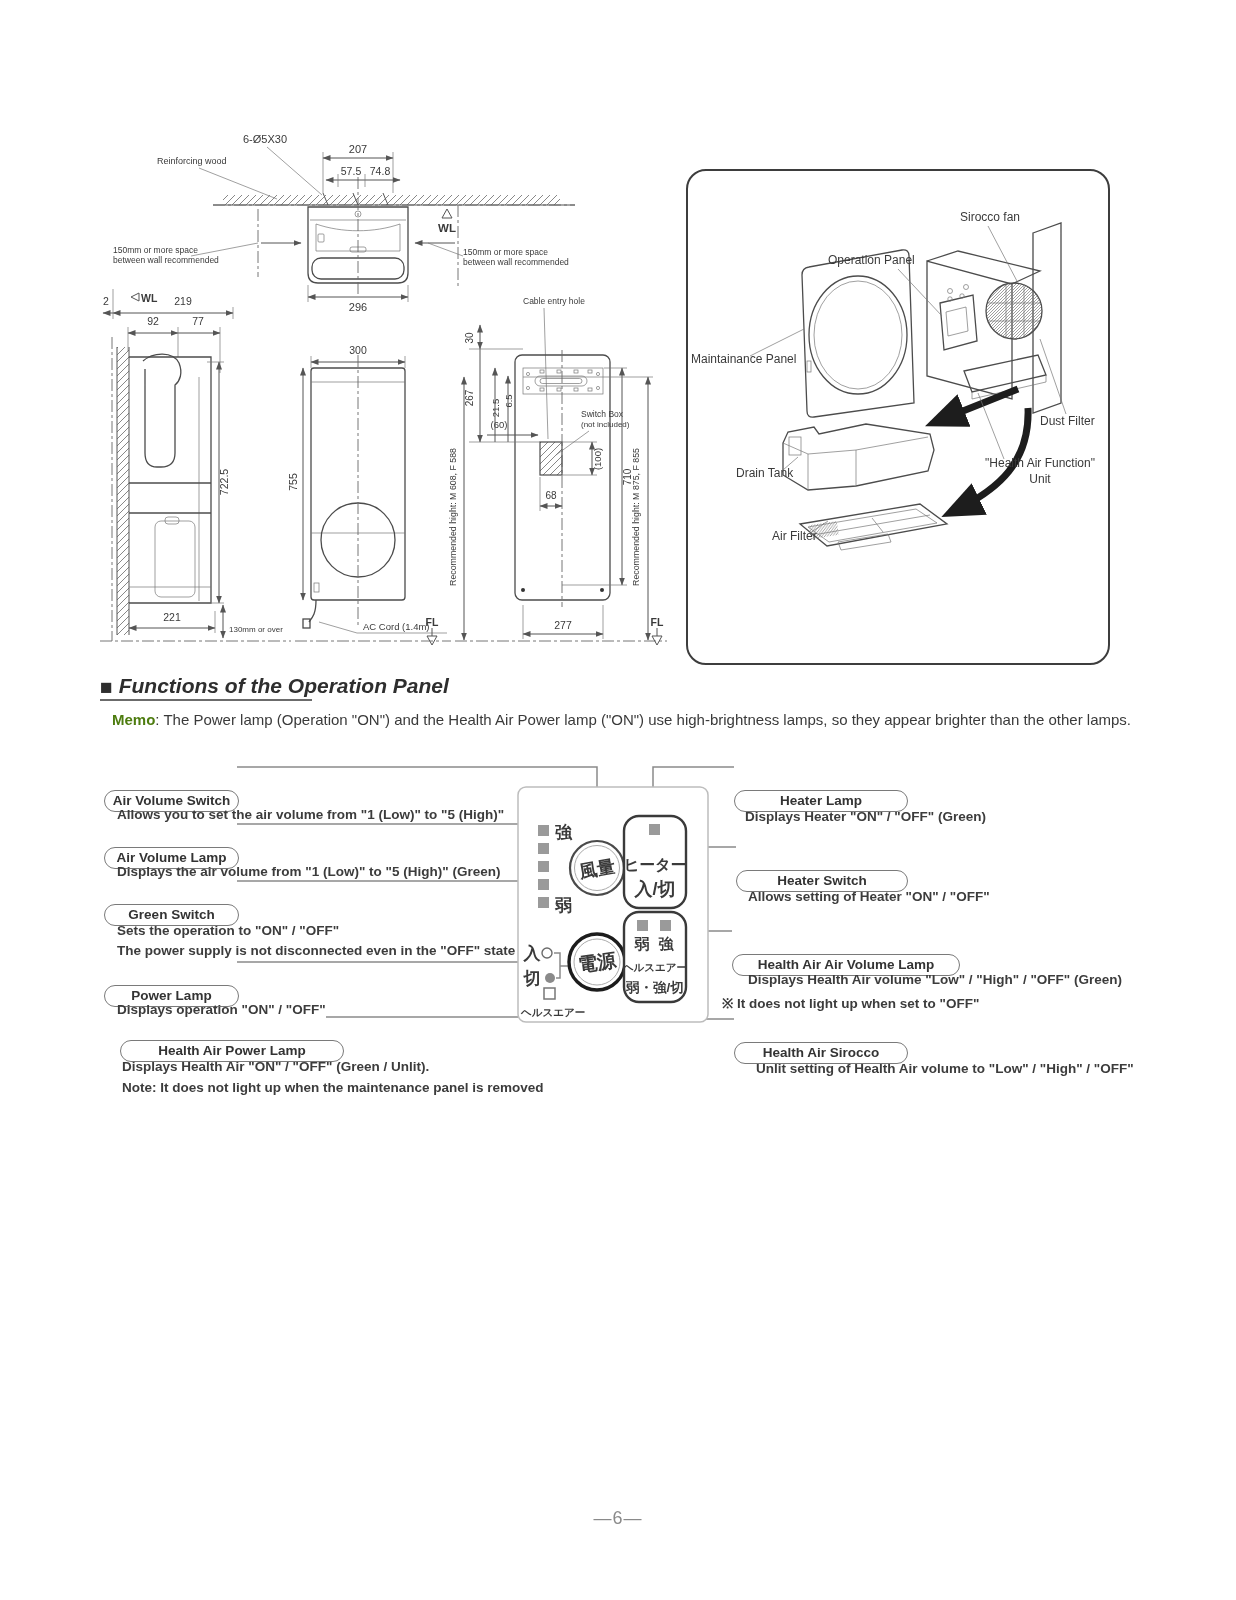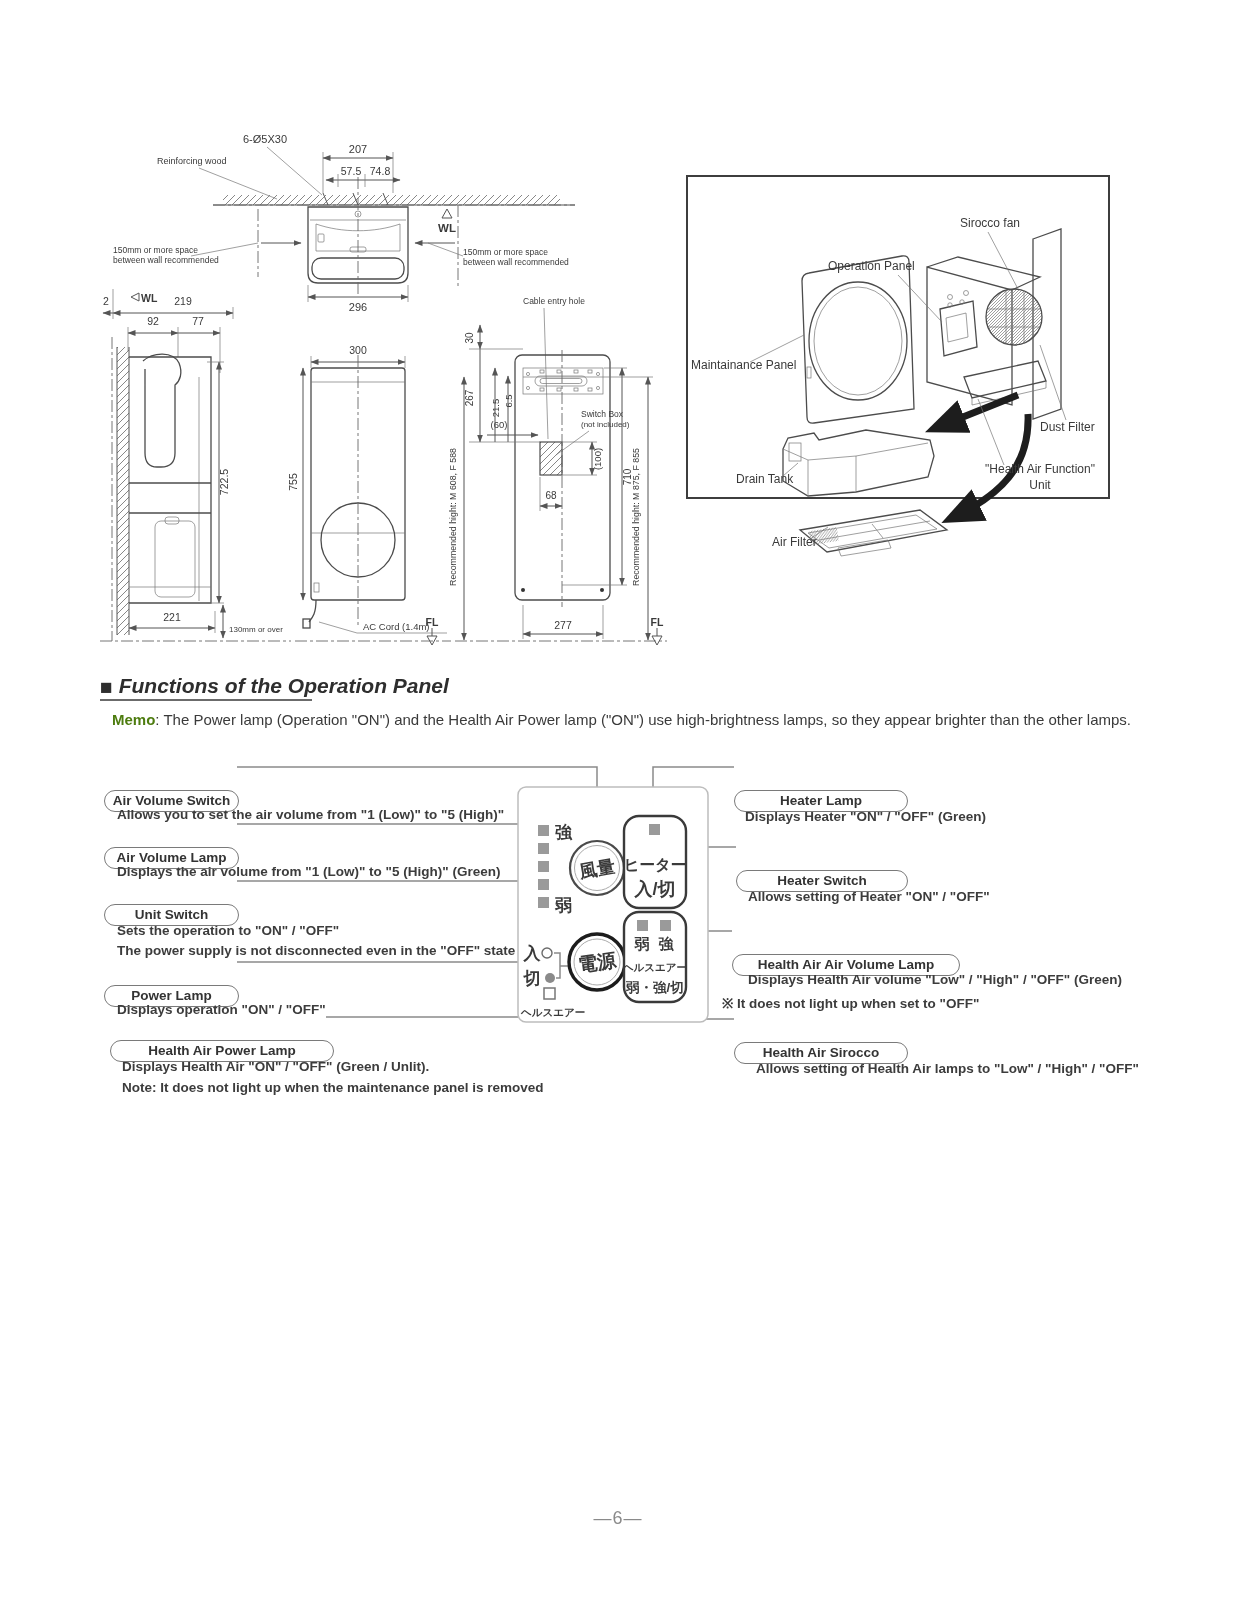--- a/index.html
+++ b/index.html
@@ -9,21 +9,21 @@
   .title{left:103px;top:40px;font-size:44px;font-weight:bold;color:#272727;letter-spacing:-1px;}
   .section-header{left:100px;top:674px;font-size:21px;font-weight:bold;color:#2e2e2e;font-style:italic;}
   .section-header .sq{display:inline-block;transform:translateY(1px);margin-right:6px;}
   .section-header::after{content:'';position:absolute;left:0;bottom:-3px;width:212px;height:2px;background:#6b6b6b;}
   .memo{left:112px;top:711px;font-size:15px;color:#3a3a3a;width:1030px;white-space:nowrap;}
   .memo b{color:#4d7c0f;}
   .pill{border:1.7px solid #7a7a7a;border-radius:12px;background:#fff;height:20px;line-height:20px;
         text-align:center;font-size:13.5px;font-weight:bold;color:#333;z-index:5;margin-top:33px;}
   .desc{font-size:13.5px;font-weight:bold;color:#3c3c3c;white-space:nowrap;z-index:5;margin-top:25px;}
   .pagenum{left:0;top:1508px;width:100%;text-align:center;font-size:18px;color:#8a8a8a;letter-spacing:1px;}
-  .expl-box{left:686px;top:175px;width:424px;height:324px;border:2.5px solid #3d3d3d;border-radius:0;box-sizing:border-box;}
+  .expl-box{left:686px;top:169px;width:424px;height:496px;border:2.5px solid #3d3d3d;border-radius:20px;box-sizing:border-box;}
   svg{overflow:visible;}
   svg text{font-family:"Liberation Sans",sans-serif;fill:#3a3a3a;}
   .ln{stroke:#555;stroke-width:1;fill:none;}
   .thin{stroke:#777;stroke-width:0.7;fill:none;}
   .part{stroke:#4c4c4c;stroke-width:1.3;fill:none;}
   .cl{stroke:#666;stroke-width:0.9;fill:none;stroke-dasharray:12 3 3 3;}
   .conn{stroke:#8a8a8a;stroke-width:1.5;fill:none;}
 </style>
 </head>
 <body>
@@ -401,38 +401,38 @@
     <rect x="449" y="248" width="11" height="11" fill="#fff" stroke="#777" stroke-width="1.5"></rect>
     <text x="426" y="276" font-size="10.5" font-weight="bold" fill="#444">ヘルスエアー</text>
   </svg>
 
   <div class="abs pill" style="left:104px;top:757px;width:133px">Air Volume Switch</div>
   <div class="abs desc" style="left:117px;top:782px">Allows you to set the air volume from "1 (Low)" to "5 (High)"</div>
 
   <div class="abs pill" style="left:104px;top:814px;width:133px">Air Volume Lamp</div>
   <div class="abs desc" style="left:117px;top:839px">Displays the air volume from "1 (Low)" to "5 (High)" (Green)</div>
 
-  <div class="abs pill" style="left:104px;top:871px;width:133px">Unit Switch</div>
+  <div class="abs pill" style="left:104px;top:871px;width:133px">Green Switch</div>
   <div class="abs desc" style="left:117px;top:898px">Sets the operation to "ON" / "OFF"</div>
   <div class="abs desc" style="left:117px;top:918px">The power supply is not disconnected even in the "OFF" state</div>
 
   <div class="abs pill" style="left:104px;top:952px;width:133px">Power Lamp</div>
   <div class="abs desc" style="left:117px;top:977px">Displays operation "ON" / "OFF"</div>
 
-  <div class="abs pill" style="left:110px;top:1007px;width:222px">Health Air Power Lamp</div>
+  <div class="abs pill" style="left:120px;top:1007px;width:222px">Health Air Power Lamp</div>
   <div class="abs desc" style="left:122px;top:1034px">Displays Health Air "ON" / "OFF" (Green / Unlit).</div>
   <div class="abs desc" style="left:122px;top:1055px">Note: It does not light up when the maintenance panel is removed</div>
 
   <div class="abs pill" style="left:734px;top:757px;width:172px">Heater Lamp</div>
   <div class="abs desc" style="left:745px;top:784px">Displays Heater "ON" / "OFF" (Green)</div>
 
   <div class="abs pill" style="left:736px;top:837px;width:170px">Heater Switch</div>
   <div class="abs desc" style="left:748px;top:864px">Allows setting of Heater "ON" / "OFF"</div>
 
   <div class="abs pill" style="left:732px;top:921px;width:226px">Health Air Air Volume Lamp</div>
   <div class="abs desc" style="left:748px;top:947px">Displays Health Air volume "Low" / "High" / "OFF" (Green)</div>
   <div class="abs desc" style="left:722px;top:969px">※  It does not light up when set to "OFF"</div>
 
   <div class="abs pill" style="left:734px;top:1009px;width:172px">Health Air Sirocco</div>
-  <div class="abs desc" style="left:756px;top:1036px">Allows setting of Health Air lamps to "Low" / "High" / "OFF"</div>
+  <div class="abs desc" style="left:756px;top:1036px">Unlit setting of Health Air volume to "Low" / "High" / "OFF"</div>
 
   <div class="abs pagenum">—6—</div>
 </div>
 
 </body></html>

